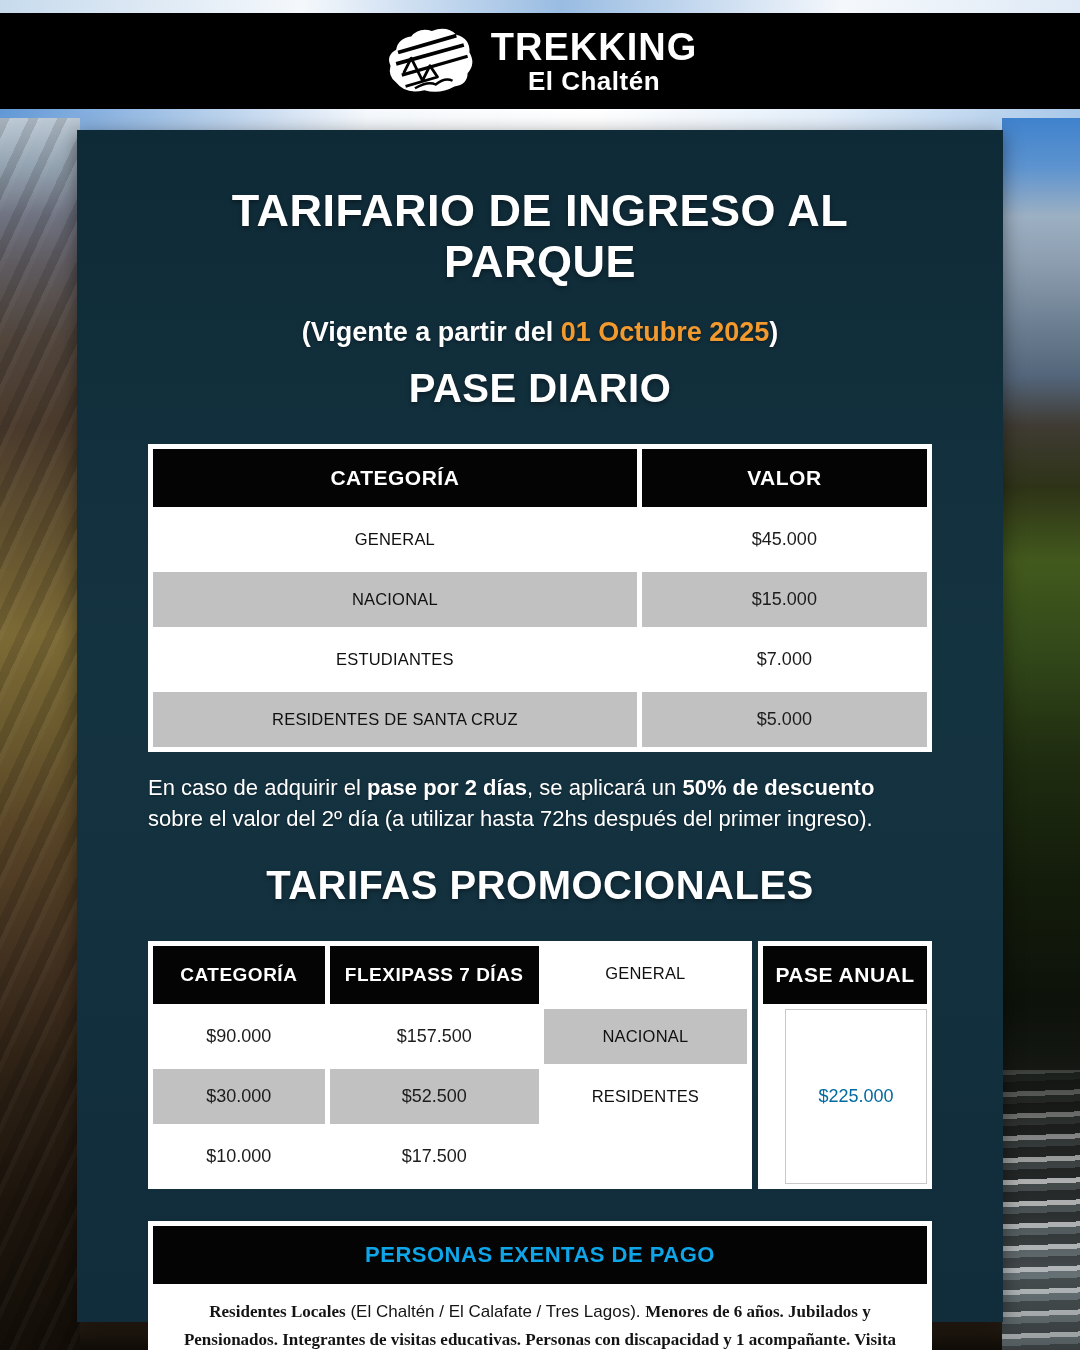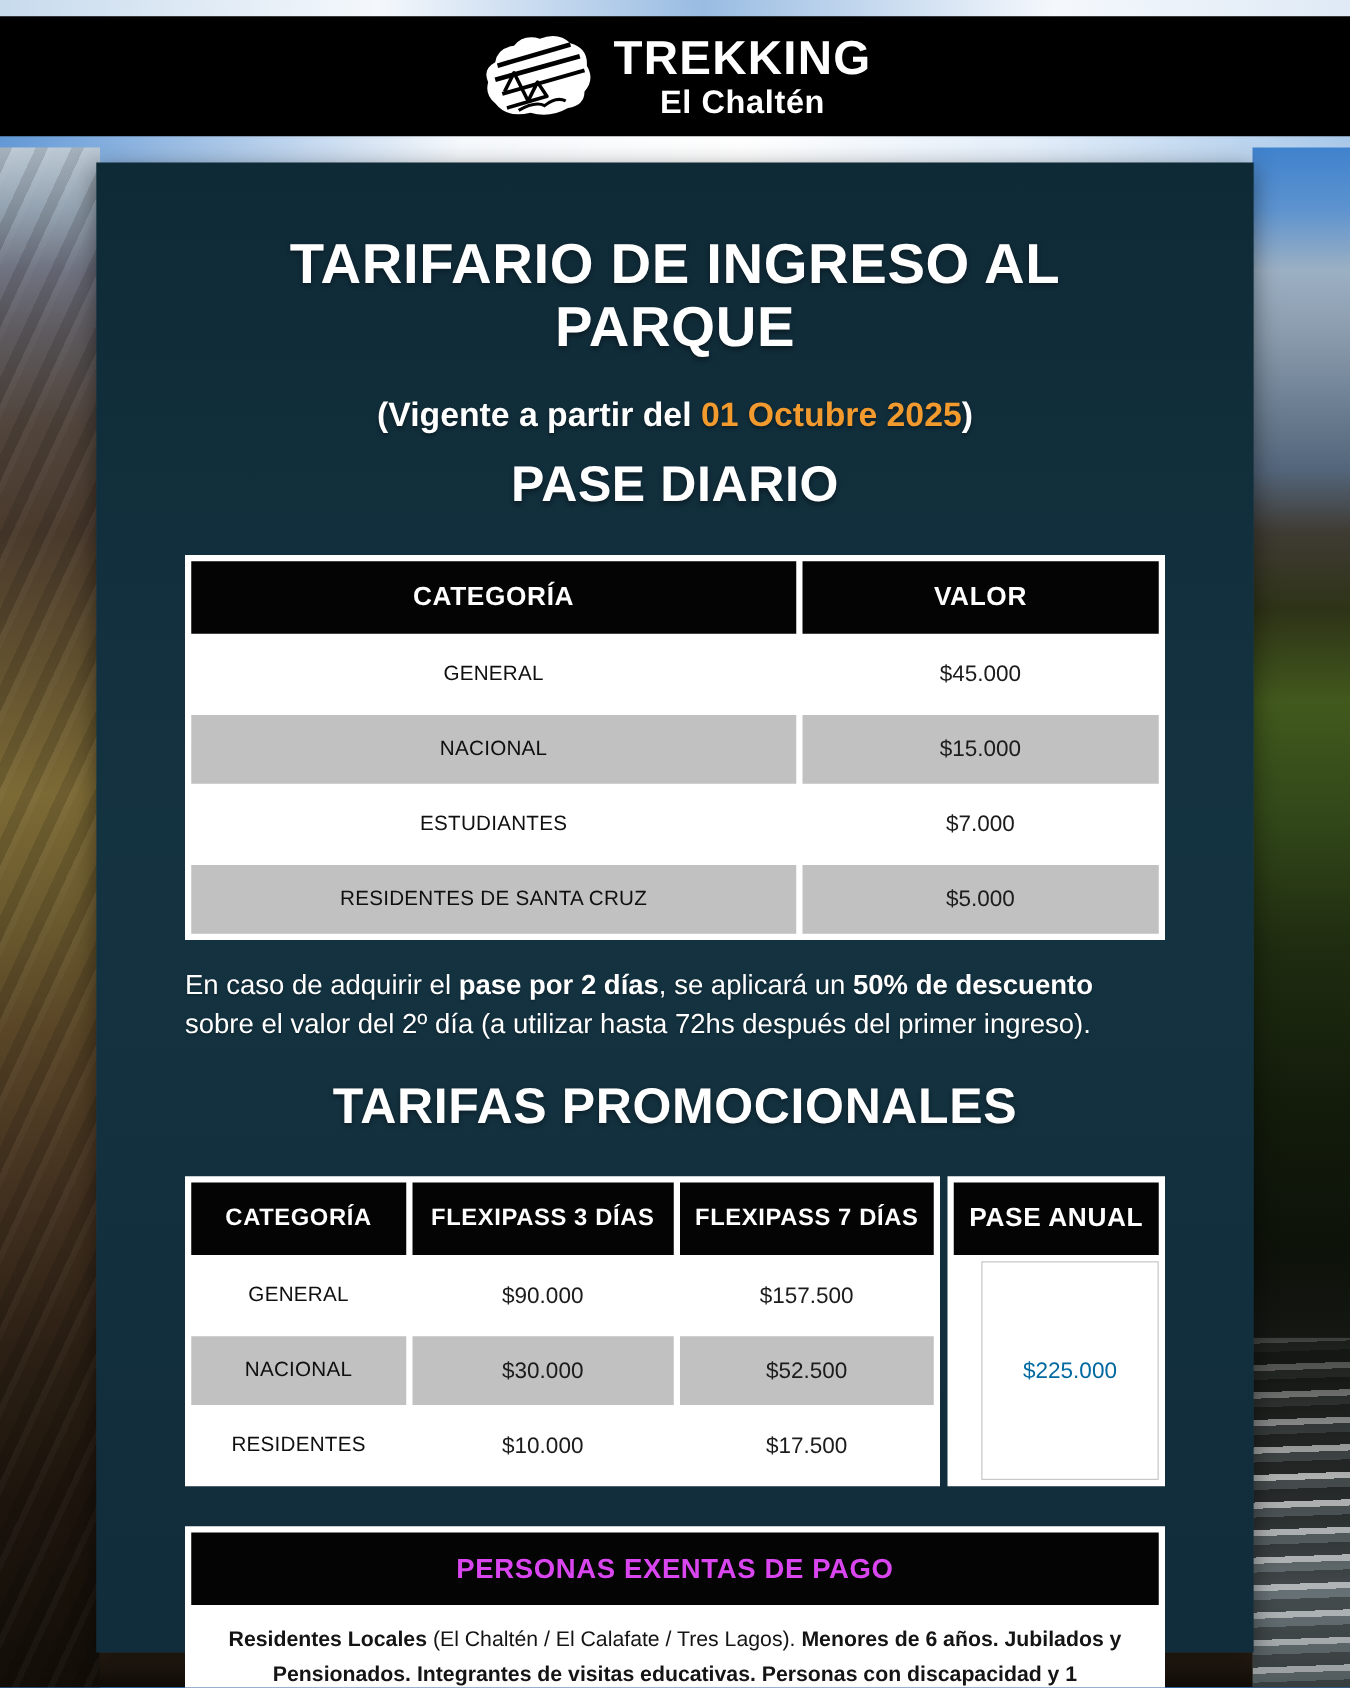--- a/index.html
+++ b/index.html
@@ -68,25 +68,25 @@
   .note b{font-weight:700;}
   .table2-wrap{display:flex;gap:6px;margin-top:22px;}
   .table2-left{background:#fff;padding:5px;flex:0 0 594px;}
   .t2-grid{display:grid;grid-template-columns:28.9% 35.2% auto;gap:5px;}
   .t2-grid .cell.head{font-size:19px;}
   .table2-right{background:#fff;padding:5px;flex:1;display:flex;flex-direction:column;}
   .annual-cell{flex:1;margin-top:5px;background:#fff;border:1px solid #c9c9c9;
     display:flex;align-items:center;justify-content:center;font-size:18px;color:#0369a1;margin-left:22px;}
   
   .exempt{background:#fff;padding:5px;margin-top:32px;}
-  .exempt-head{background:#040404;color:#d946ef;height:58px;display:flex;align-items:center;justify-content:center;
+  .exempt-head{background:#040404;color:#0ea5e9;height:58px;display:flex;align-items:center;justify-content:center;
     font-size:22px;font-weight:700;letter-spacing:.5px;}
   .exempt-text{margin:0;padding:14px 10px 16px;text-align:center;color:#141414;
     font-size:17px;line-height:1.68;}
-  .exempt-text .b{font-weight:700;}
+  .exempt-text .b{font-weight:700;font-family:Liberation Serif, serif;}
 </style>
 </head>
 <body>
 
 <div class="bg">
   <div class="sky"></div>
   <div class="cloud-top"></div>
   <div class="cloud-band"></div>
   <div class="bottom-rocks"></div>
   <div class="left-terrain"></div>
@@ -138,21 +138,20 @@
     </div>
 
     <p class="note"><span>En caso de adquirir el </span><b>pase por 2 días</b><span>, se aplicará un </span><b>50% de descuento</b><span> sobre el valor del 2º día (a utilizar hasta 72hs después del primer ingreso).</span></p>
 
     <h2 class="section-heading h-promo">TARIFAS PROMOCIONALES</h2>
 
     <div class="table2-wrap">
       <div class="table2-left">
         <div class="t2-grid">
           <div class="cell head">CATEGORÍA</div>
-          <div class="cell head">FLEXIPASS 3 DÍAS</div>
           <div class="cell head">FLEXIPASS 7 DÍAS</div>
 
           <div class="cell body cat row-white">GENERAL</div>
           <div class="cell body val row-white">$90.000</div>
           <div class="cell body val row-white">$157.500</div>
 
           <div class="cell body cat row-gray">NACIONAL</div>
           <div class="cell body val row-gray">$30.000</div>
           <div class="cell body val row-gray">$52.500</div>
 

